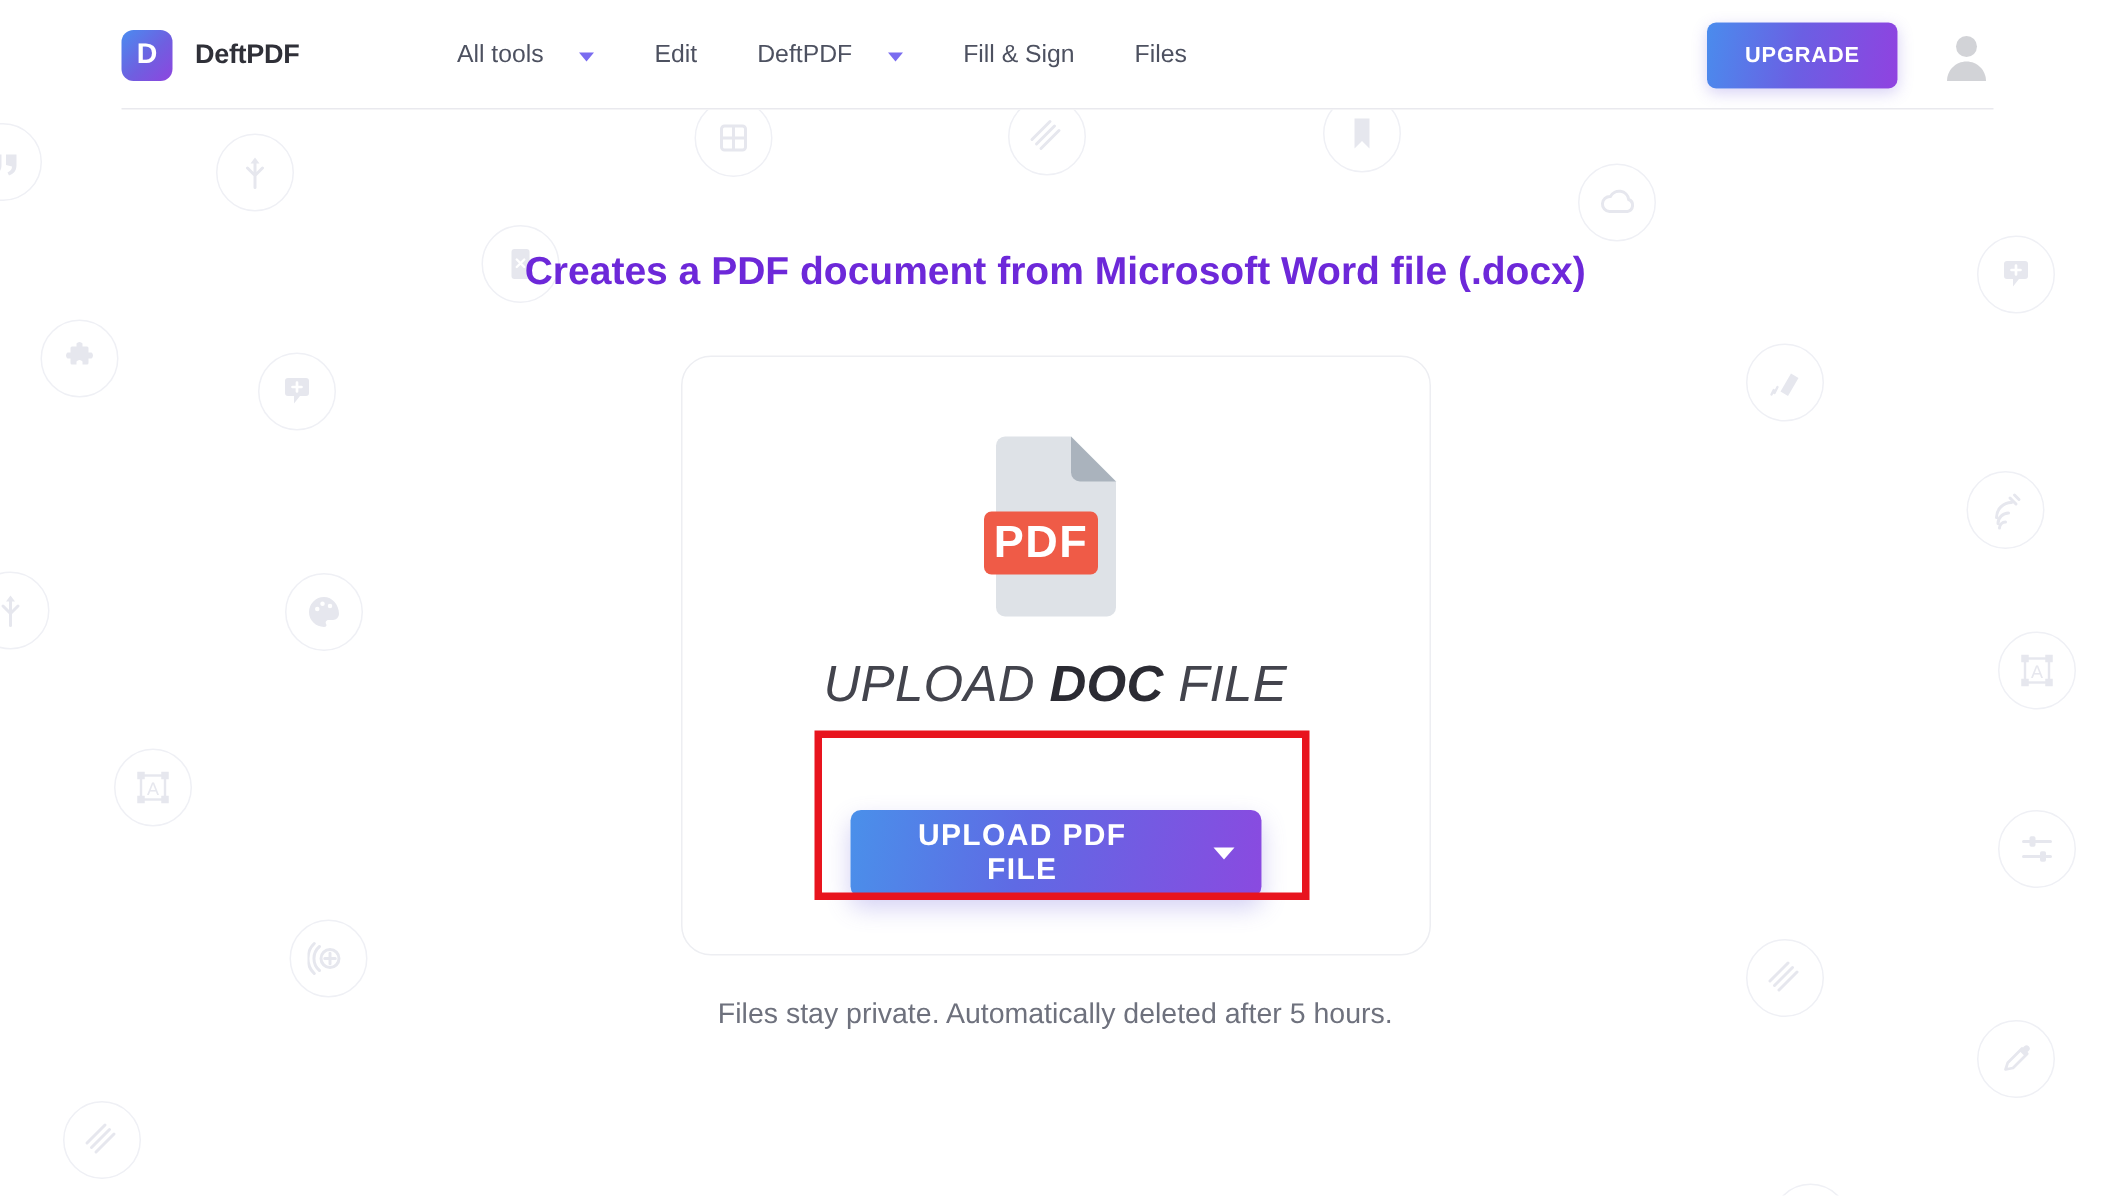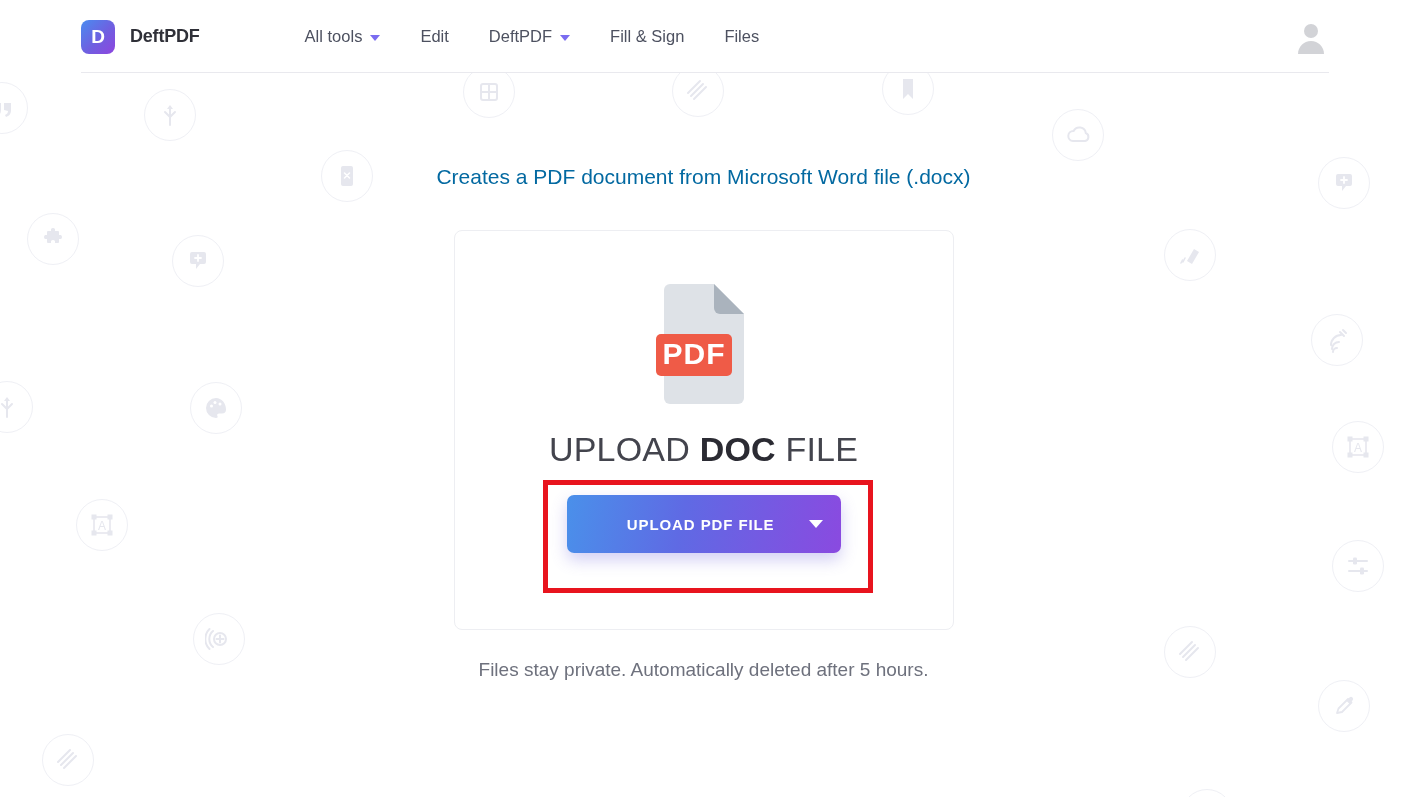--- a/index.html
+++ b/index.html
@@ -64,21 +64,21 @@
 
   .nav {
     display: flex;
     align-items: center;
     gap: 0px;
     margin-left: 85px;
   }
   .nav-item {
     display: flex;
     align-items: center;
-    gap: 8px;
+    gap: 24px;
     font-size: 16.5px;
     color: #4d5160;
     padding: 8px 20px;
     cursor: pointer;
     white-space: nowrap;
   }
   .caret-down {
     width: 0; height: 0;
     border-left: 5px solid transparent;
     border-right: 5px solid transparent;
@@ -140,32 +140,32 @@
   }
   .page-title {
     font-size: 43px;
     font-weight: bold;
     color: #2b2b33;
     letter-spacing: -0.6px;
     line-height: 1.12;
   }
   .page-subtitle {
     margin-top: 16px;
-    font-size: 21px;
-    color: #0369a1;
-    font-weight: normal;
+    font-size: 26px;
+    color: #6d28d9;
+    font-weight: bold;
   }
 
   
   .upload-card {
     width: 500px;
     height: 400px;
     margin: 41px auto 0 auto;
     border: 1px solid #edeef2;
-    border-radius: 8px;
+    border-radius: 20px;
     background: #ffffff;
     position: relative;
     display: flex;
     flex-direction: column;
     align-items: center;
   }
 
   .file-icon {
     margin-top: 51px;
     width: 96px;
@@ -174,20 +174,21 @@
   }
   .file-icon svg { display: block; }
 
   .upload-heading {
     margin-top: 26px;
     font-size: 34px;
     color: #43444d;
     font-weight: normal;
     letter-spacing: 0.2px;
     line-height: 1;
+    font-style: italic;
   }
   .upload-heading b { font-weight: bold; color: #2b2b33; }
 
   
   .annotation-box {
     position: absolute;
     left: 88px;
     top: 249px;
     width: 330px;
     height: 113px;
@@ -207,26 +208,27 @@
     align-items: center;
     justify-content: flex-end;
     gap: 34px;
     width: 274px;
     height: 58px;
     border: none;
     border-radius: 7px;
     background: linear-gradient(100deg, #4a90ea 0%, #5f6ae4 42%, #8a4ae0 100%);
     color: #ffffff;
     font-family: "Liberation Sans", sans-serif;
-    font-size: 15px;
+    font-size: 20px;
     font-weight: bold;
     letter-spacing: 0.9px;
     cursor: pointer;
     box-shadow: 0 7px 16px rgba(105,95,220,0.30);
     padding: 0 18px 0 22px;
+    margin-top: 38px;
   }
   .btn-caret {
     width: 0; height: 0;
     border-left: 7px solid transparent;
     border-right: 7px solid transparent;
     border-top: 8px solid #ffffff;
   }
 
   .privacy-note {
     margin-top: 29px;
@@ -261,20 +263,21 @@
     </div>
     <div class="nav-item">
       <span>Fill &amp; Sign</span>
     </div>
     <div class="nav-item">
       <span>Files</span>
     </div>
   </nav>
 
   <div class="header-right">
+    <button class="upgrade-btn">UPGRADE</button>
     <svg class="avatar" viewBox="0 0 36 36">
       <circle cx="18" cy="12" r="7" fill="#d2d3d7"></circle>
       <path d="M5 35c0-7.2 5.8-13 13-13s13 5.8 13 13z" fill="#d2d3d7"></path>
     </svg>
   </div>
 </div>
 
 <div class="decor-layer" id="decor-layer">
     <div class="decor" style="left: -24px; top: 9px; width: 52px; height: 52px;">
       <svg width="28" height="28" viewBox="0 0 28 28">

